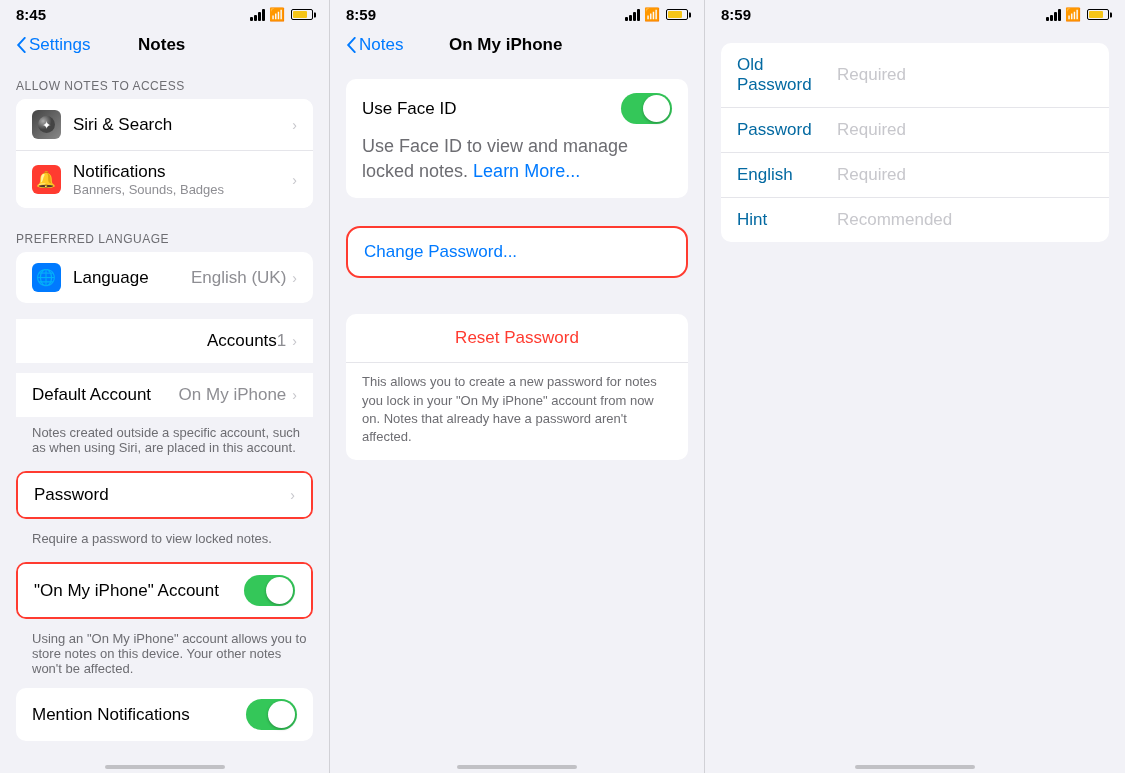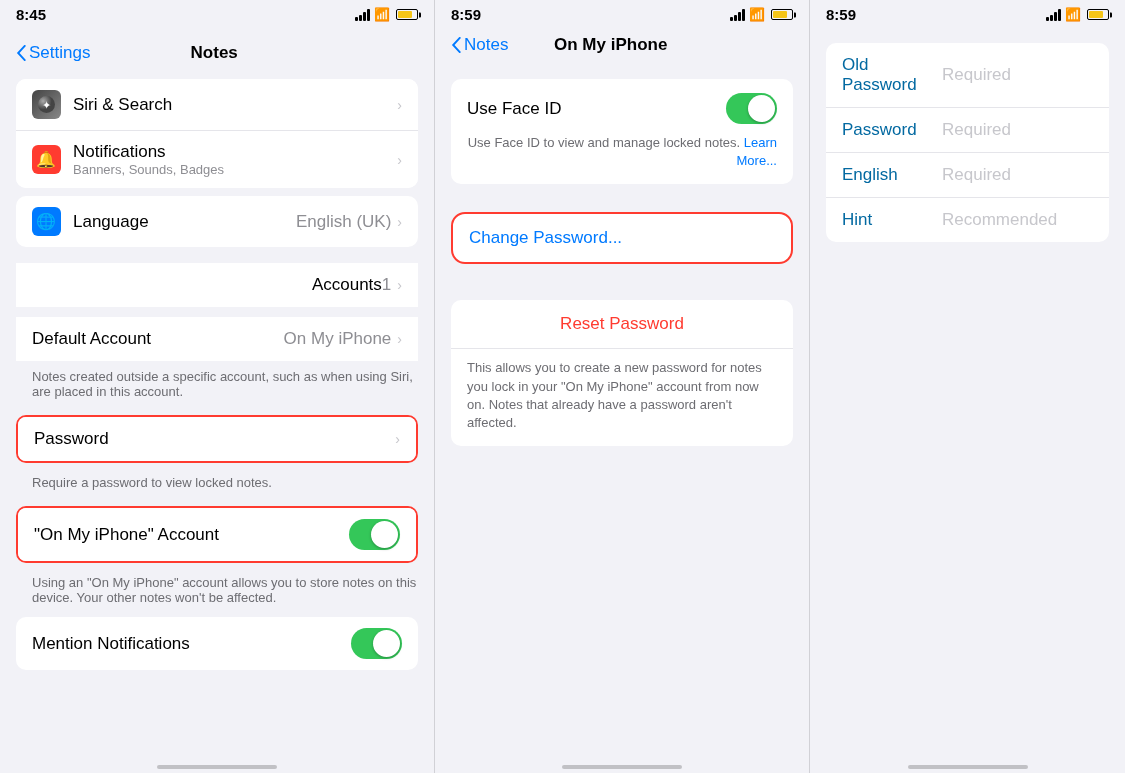--- a/index.html
+++ b/index.html
@@ -68,24 +68,23 @@
     .battery-fill {
       background: #f5c518;
       height: 7px;
       width: 14px;
       border-radius: 1px;
       margin-left: 1px;
     }
 
     
     .panel-1 {
-      width: 435px;
+      width: 330px;
       background: #f2f2f7;
       border-right: 1px solid #d1d1d6;
-      gap: 8px;
     }
     .nav-bar {
       display: flex;
       align-items: center;
       padding: 8px 16px;
       background: #f2f2f7;
       flex-shrink: 0;
     }
     .nav-back {
       color: #007aff;
@@ -213,24 +212,23 @@
       display: flex;
       align-items: center;
       justify-content: space-between;
       margin-bottom: 10px;
     }
     .face-id-label {
       font-size: 17px;
       color: #000;
     }
     .face-id-desc {
-      font-size: 13px;
+      font-size: 18px;
       color: #6d6d72;
       line-height: 1.4;
-      text-align: right;
     }
     .face-id-desc a {
       color: #007aff;
       text-decoration: none;
     }
 
     .change-password-group {
       background: #fff;
       border-radius: 14px;
       margin: 20px 16px;
@@ -372,20 +370,21 @@
         <path d="M9 1L2 8.5L9 16" stroke="#007aff" stroke-width="2" stroke-linecap="round"></path>
       </svg>
       <span>Settings</span>
     </div>
     <div class="nav-title">Notes</div>
     <div style="width:80px"></div>
   </div>
 
   <div style="overflow-y: auto; flex: 1;">
 
+    <div class="section-label">ALLOW NOTES TO ACCESS</div>
     <div class="settings-group">
       <div class="settings-row">
         <div class="row-icon siri">
           <svg width="17" height="17" viewBox="0 0 17 17" fill="none">
             <circle cx="8.5" cy="8.5" r="8.5" fill="url(#sg)"></circle>
             <defs>
                 <radialGradient id="sg" cx="30%" cy="30%">
                   <stop offset="0%" stop-color="#aaa"></stop>
                   <stop offset="100%" stop-color="#444"></stop>
                 </radialGradient>
@@ -403,20 +402,21 @@
           <span style="color:white;font-size:16px;">🔔</span>
         </div>
         <div class="row-text">
           <div class="row-label">Notifications</div>
           <div class="row-sublabel">Banners, Sounds, Badges</div>
         </div>
         <span class="chevron">›</span>
       </div>
     </div>
 
+    <div class="section-label">PREFERRED LANGUAGE</div>
     <div class="settings-group">
       <div class="settings-row">
         <div class="row-icon lang">
           <span style="color:white;font-size:16px;">🌐</span>
         </div>
         <div class="row-text">
           <div class="row-label">Language</div>
         </div>
         <span class="row-value">English (UK)</span>
         <span class="chevron">›</span>

